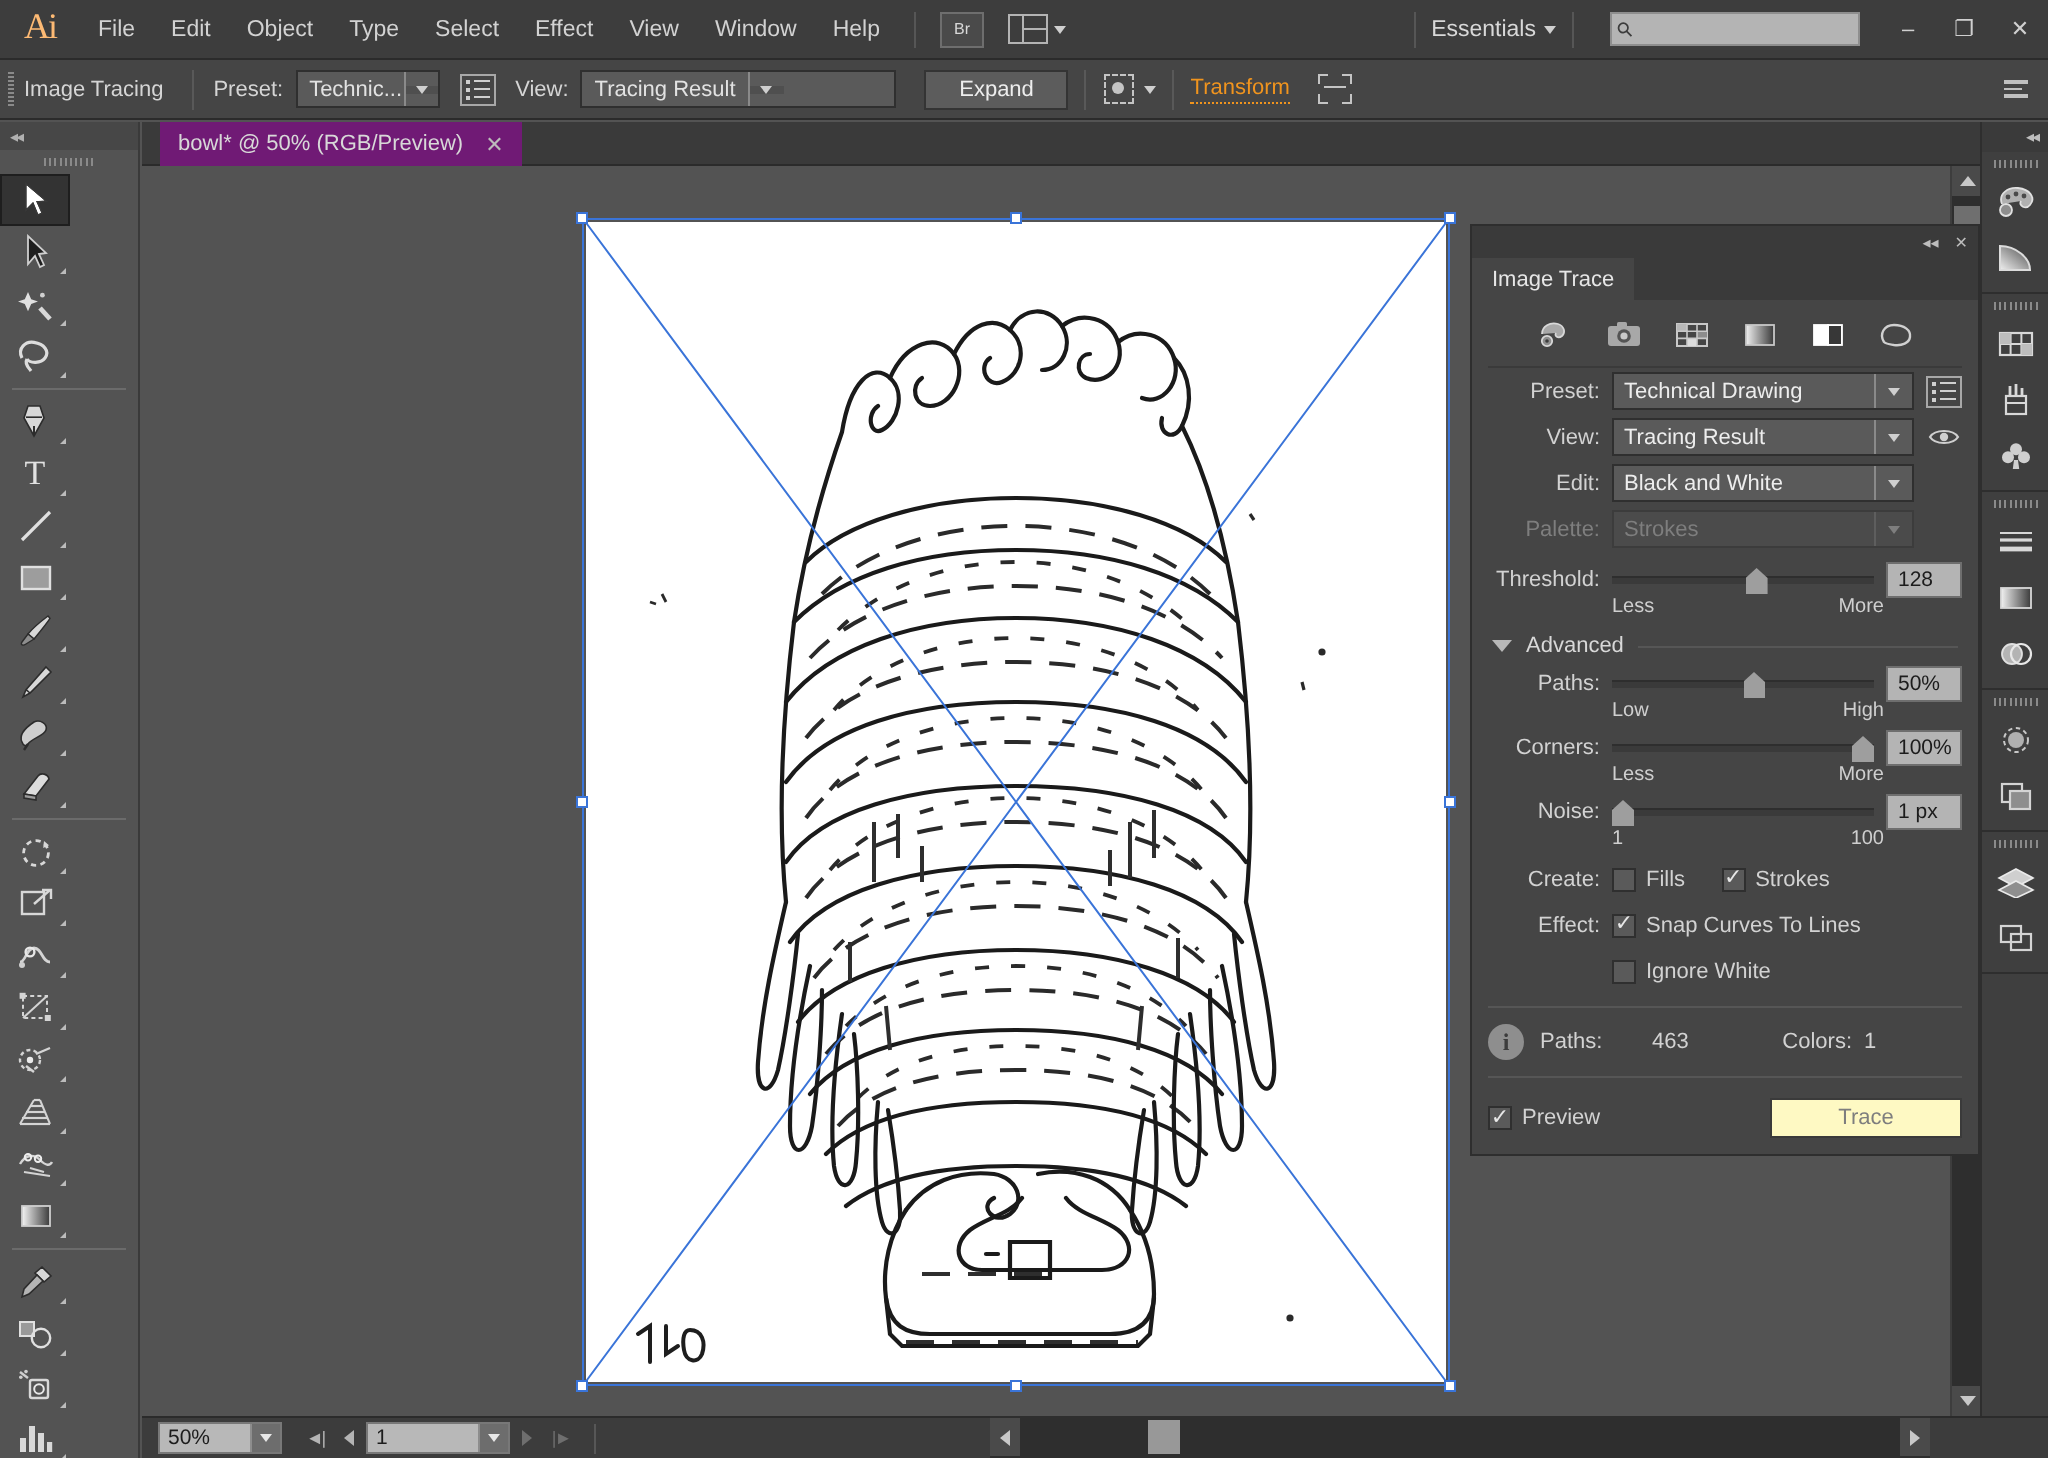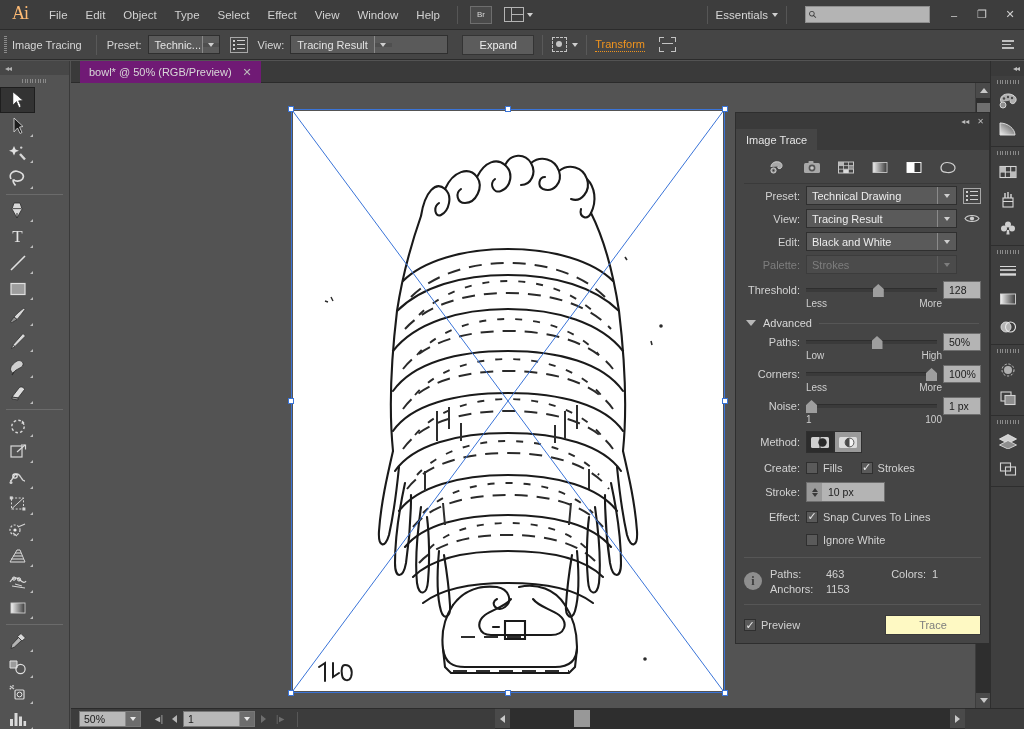--- a/index.html
+++ b/index.html
@@ -955,63 +955,34 @@
           <span class="track"></span>
           <span class="knob" style="left:0%"></span>
         </span>
         <span class="numbox">1 px</span>
       </div>
       <div class="ticks">
         <span>1</span>
         <span>100</span>
       </div>
 
-      <div class="method-row">
-        <span class="lbl">Method:</span>
-        <span class="mbtns">
-          <span class="mbtn on">
-            <svg width="20" height="13" viewBox="0 0 20 13">
-              <rect x="1" y="1" width="18" height="11" rx="1.5" fill="#cfcfcf"></rect>
-              <path d="M10 1 L10 12" stroke="#2a2a2a" stroke-width="1"></path>
-              <circle cx="12.5" cy="6.5" r="4.2" fill="#2a2a2a"></circle>
-            </svg>
-          </span>
-          <span class="mbtn off">
-            <svg width="20" height="13" viewBox="0 0 20 13">
-              <rect x="1" y="1" width="18" height="11" rx="1.5" fill="#dcdcdc"></rect>
-              <circle cx="11.5" cy="6.5" r="4.4" fill="#f4f4f4" stroke="#4a4a4a" stroke-width="0.9"></circle>
-              <path d="M7.2 6.5 A4.4 4.4 0 0 1 11.5 2.1 L11.5 10.9 A4.4 4.4 0 0 1 7.2 6.5" fill="#4a4a4a"></path>
-            </svg>
-          </span>
-        </span>
-      </div>
 
       <div class="row">
         <span class="lbl">Create:</span>
         <span class="cb-group">
           <span class="cbx"></span>
           <span class="cb-text">Fills</span>
         </span>
         <span style="width:6px"></span>
         <span class="cb-group">
           <span class="cbx">✓</span>
           <span class="cb-text">Strokes</span>
         </span>
       </div>
 
-      <div class="row" style="height:26px">
-        <span class="lbl">Stroke:</span>
-        <span class="stepper">
-          <span class="st-arrows">
-            <span class="tri up"></span>
-              <span class="tri dn"></span>
-          </span>
-          <span class="st-val">10 px</span>
-        </span>
-      </div>
 
       <div class="row">
         <span class="lbl">Effect:</span>
         <span class="cb-group">
           <span class="cbx">✓</span>
           <span class="cb-text">Snap Curves To Lines</span>
         </span>
       </div>
       <div class="row">
         <span class="lbl"></span>
@@ -1025,24 +996,20 @@
 
       <div class="info-block">
         <span class="info-ico">i</span>
         <span class="info-grid">
           <span class="info-line">
             <span class="k">Paths:</span>
             <span class="v">463</span>
             <span class="k2">Colors:</span>
             <span>1</span>
           </span>
-          <span class="info-line">
-            <span class="k">Anchors:</span>
-            <span class="v">1153</span>
-          </span>
         </span>
       </div>
 
       <div class="panel-div"></div>
 
       <div class="panel-foot">
         <span class="cb-group">
           <span class="cbx">✓</span>
           <span class="cb-text">Preview</span>
         </span>

